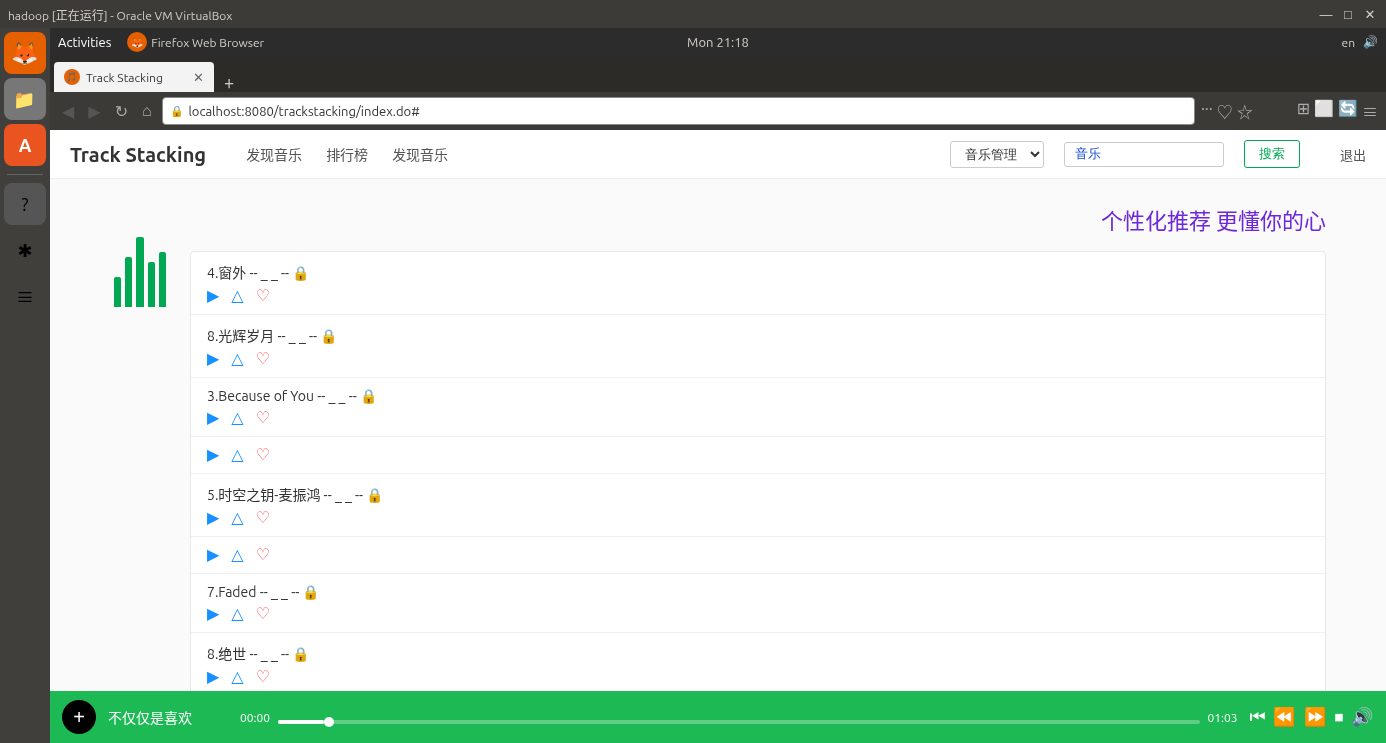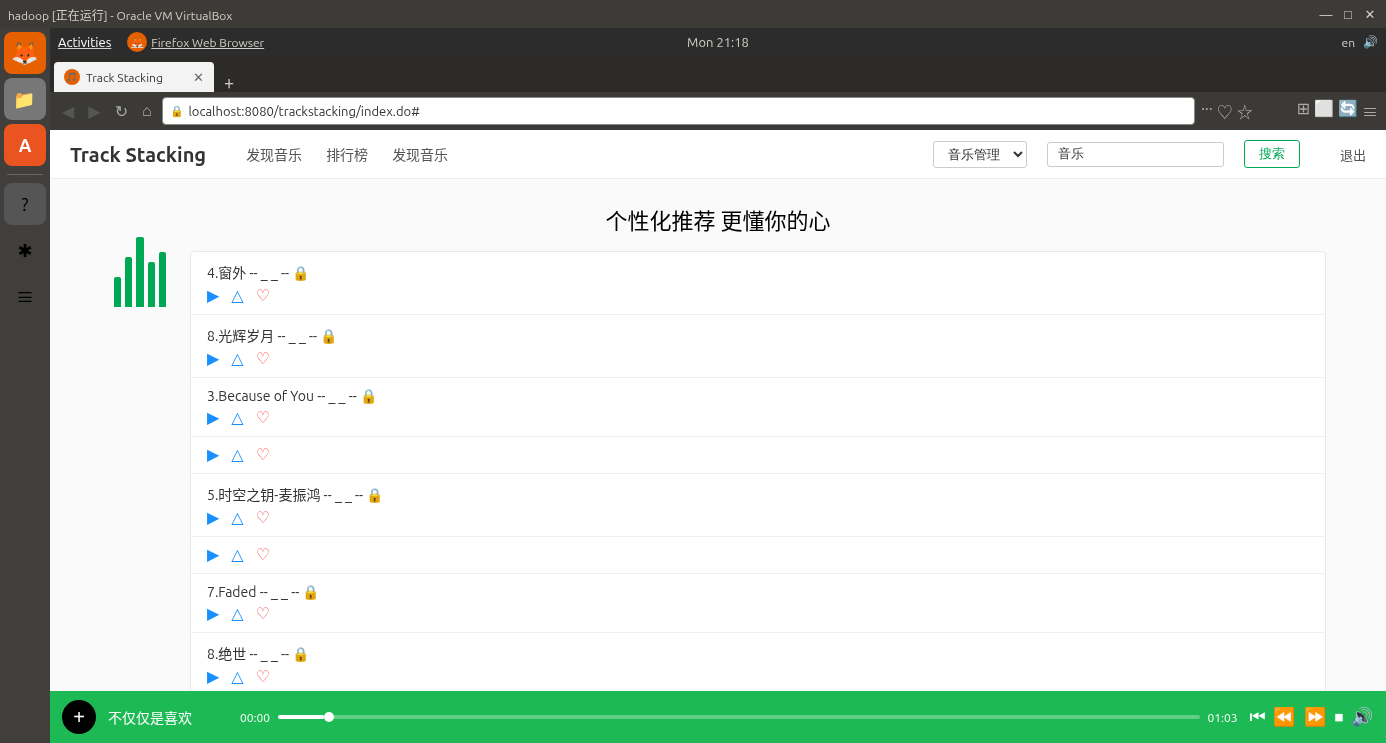--- a/index.html
+++ b/index.html
@@ -61,21 +61,20 @@
       right: 0;
       height: 28px;
       background: #2c2c2c;
       display: flex;
       align-items: center;
       padding: 0 8px;
       gap: 16px;
       font-size: 12px;
       color: #d4d0c8;
       z-index: 99;
-      text-decoration: underline;
     }
     .activities-bar .activities-btn { color: #fff; font-size: 13px; cursor: pointer; }
     .activities-bar .firefox-btn {
       display: flex; align-items: center; gap: 4px; color: #d4d0c8; font-size: 12px; cursor: pointer;
     }
     .activities-bar .firefox-icon-small {
       width: 20px; height: 20px; background: #e66000; border-radius: 50%; display: flex; align-items: center; justify-content: center; font-size: 10px; color: white;
     }
     .activities-center {
       position: absolute;
@@ -202,23 +201,23 @@
       font-size: 13px;
       background: white;
       color: #333;
       cursor: pointer;
     }
     .ts-search-input {
       border: 1px solid #ccc;
       border-radius: 3px;
       padding: 4px 10px;
       font-size: 13px;
-      width: 177px;
+      width: 160px;
       outline: none;
-      color: #404040;
+      color: #1d4ed8;
     }
     .ts-search-btn {
       border: 1px solid #00a854;
       border-radius: 3px;
       padding: 4px 14px;
       font-size: 13px;
       background: white;
       color: #00a854;
       cursor: pointer;
     }
@@ -229,24 +228,24 @@
       margin-left: 20px;
     }
 
     
     .ts-main {
       flex: 1;
       padding: 0 60px;
       background: #fafafa;
     }
     .ts-hero {
-      text-align: center;
+      text-align: right;
       padding: 24px 0 16px;
       font-size: 22px;
-      color: #000000;
+      color: #6d28d9;
     }
 
     .ts-content-area {
       display: flex;
       gap: 20px;
     }
 
     
     .ts-chart-icon {
       width: 60px;
@@ -322,21 +321,21 @@
       flex-shrink: 0;
     }
     .player-song-name {
       color: white;
       font-size: 14px;
       min-width: 120px;
     }
     .player-progress-area {
       flex: 1;
       display: flex;
-      align-items: center;
+      align-items: flex-end;
       gap: 8px;
     }
     .player-time-left { color: white; font-size: 12px; }
     .player-progress-bar {
       flex: 1;
       height: 4px;
       background: rgba(255,255,255,0.3);
       border-radius: 2px;
       position: relative;
     }

